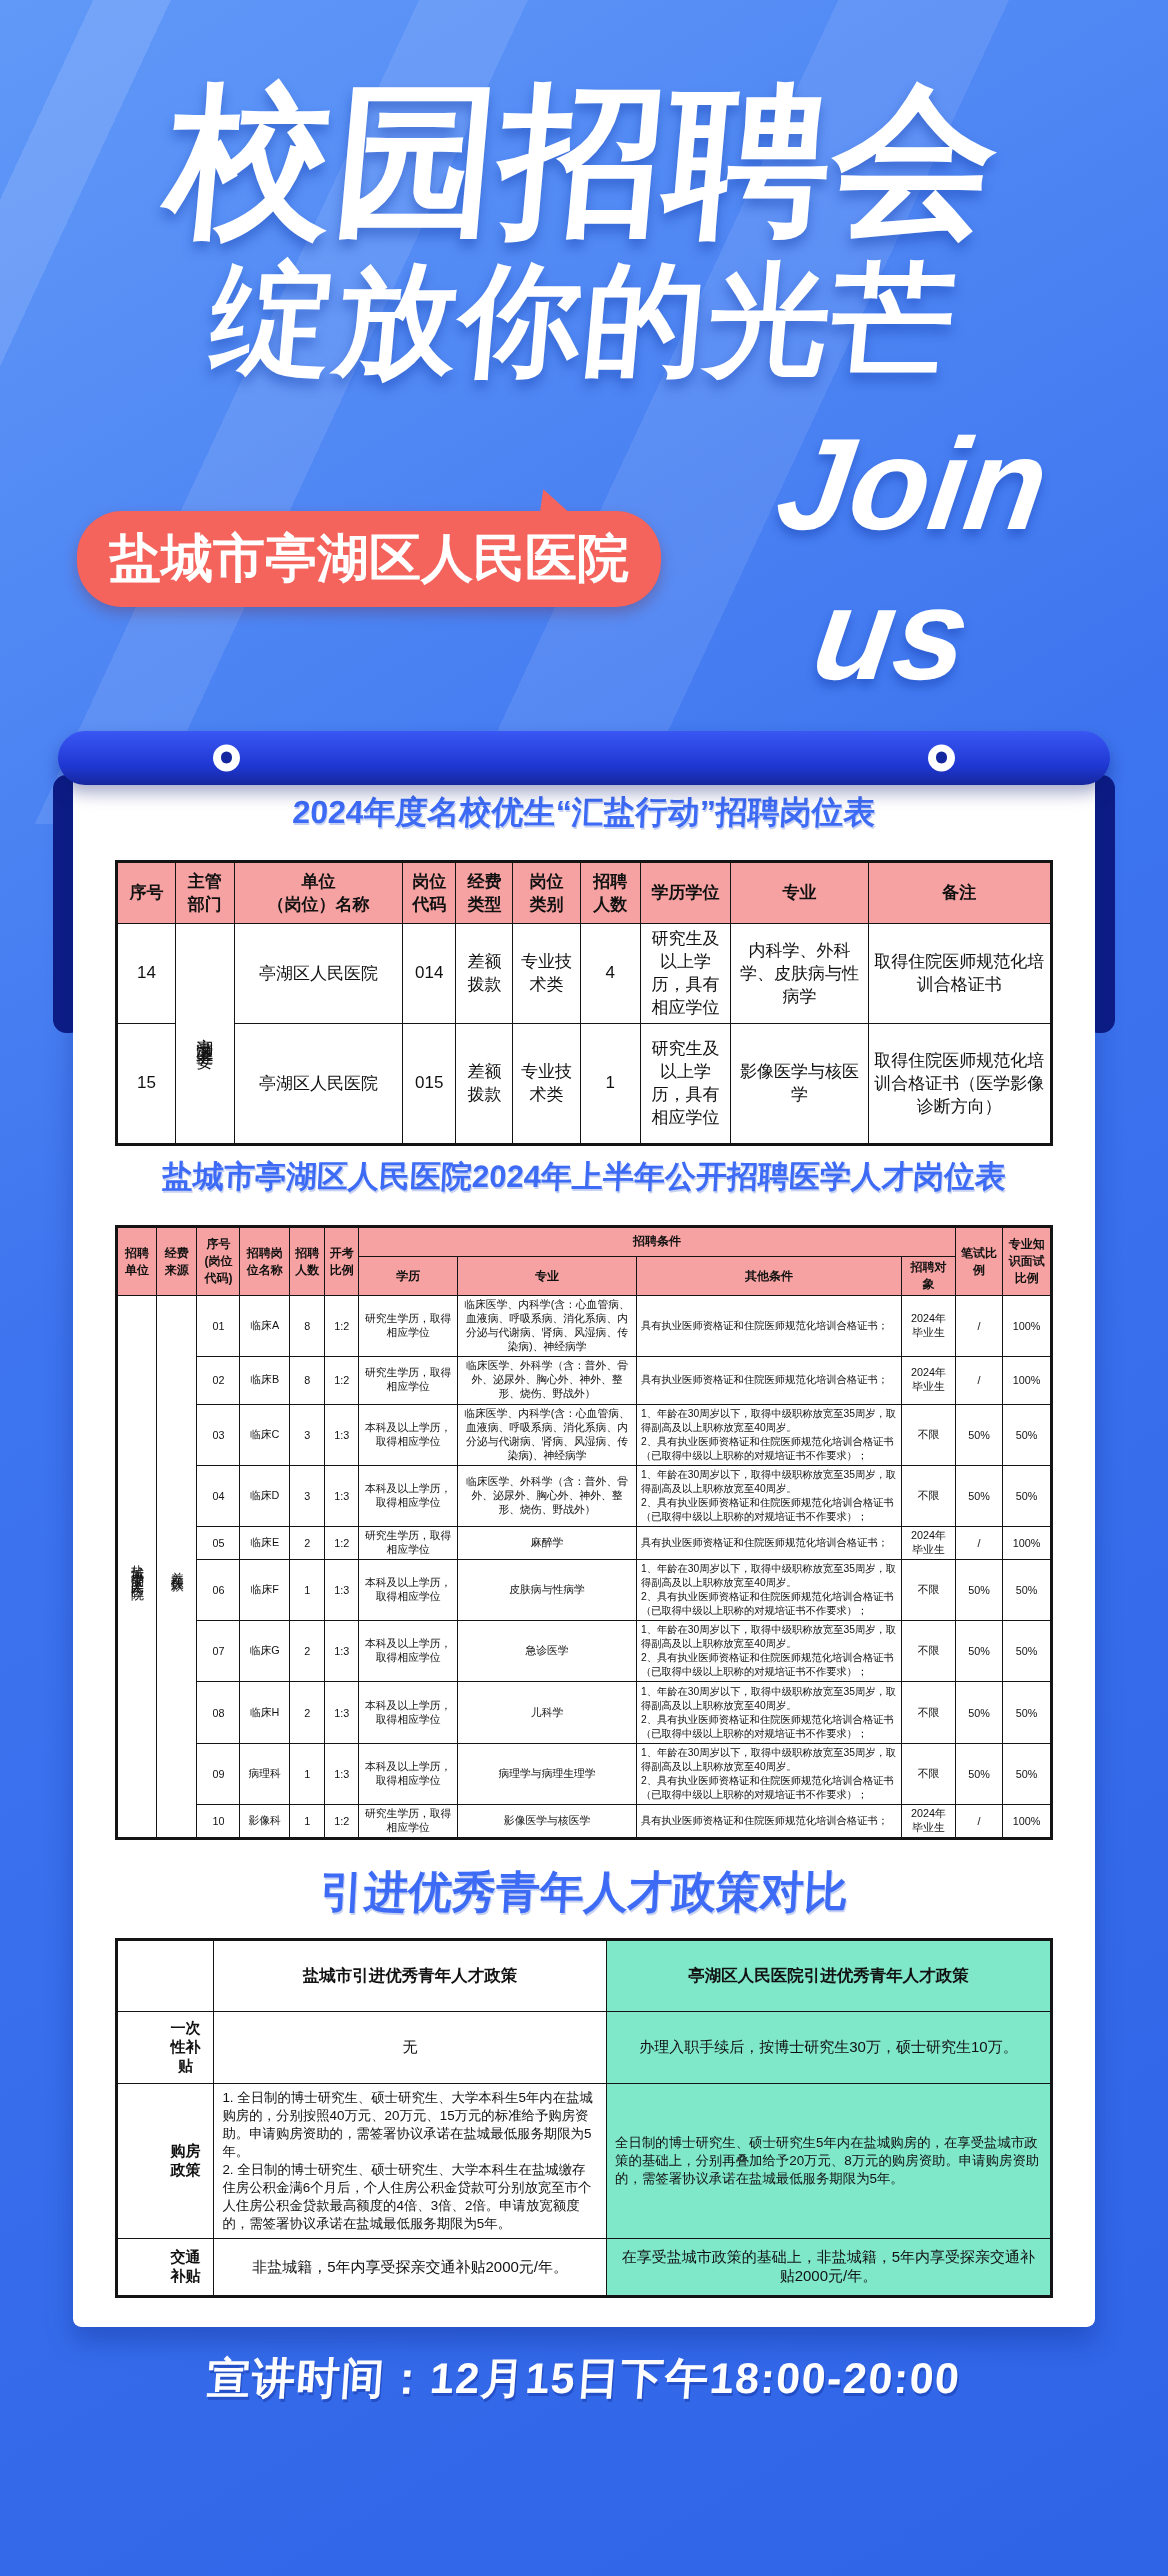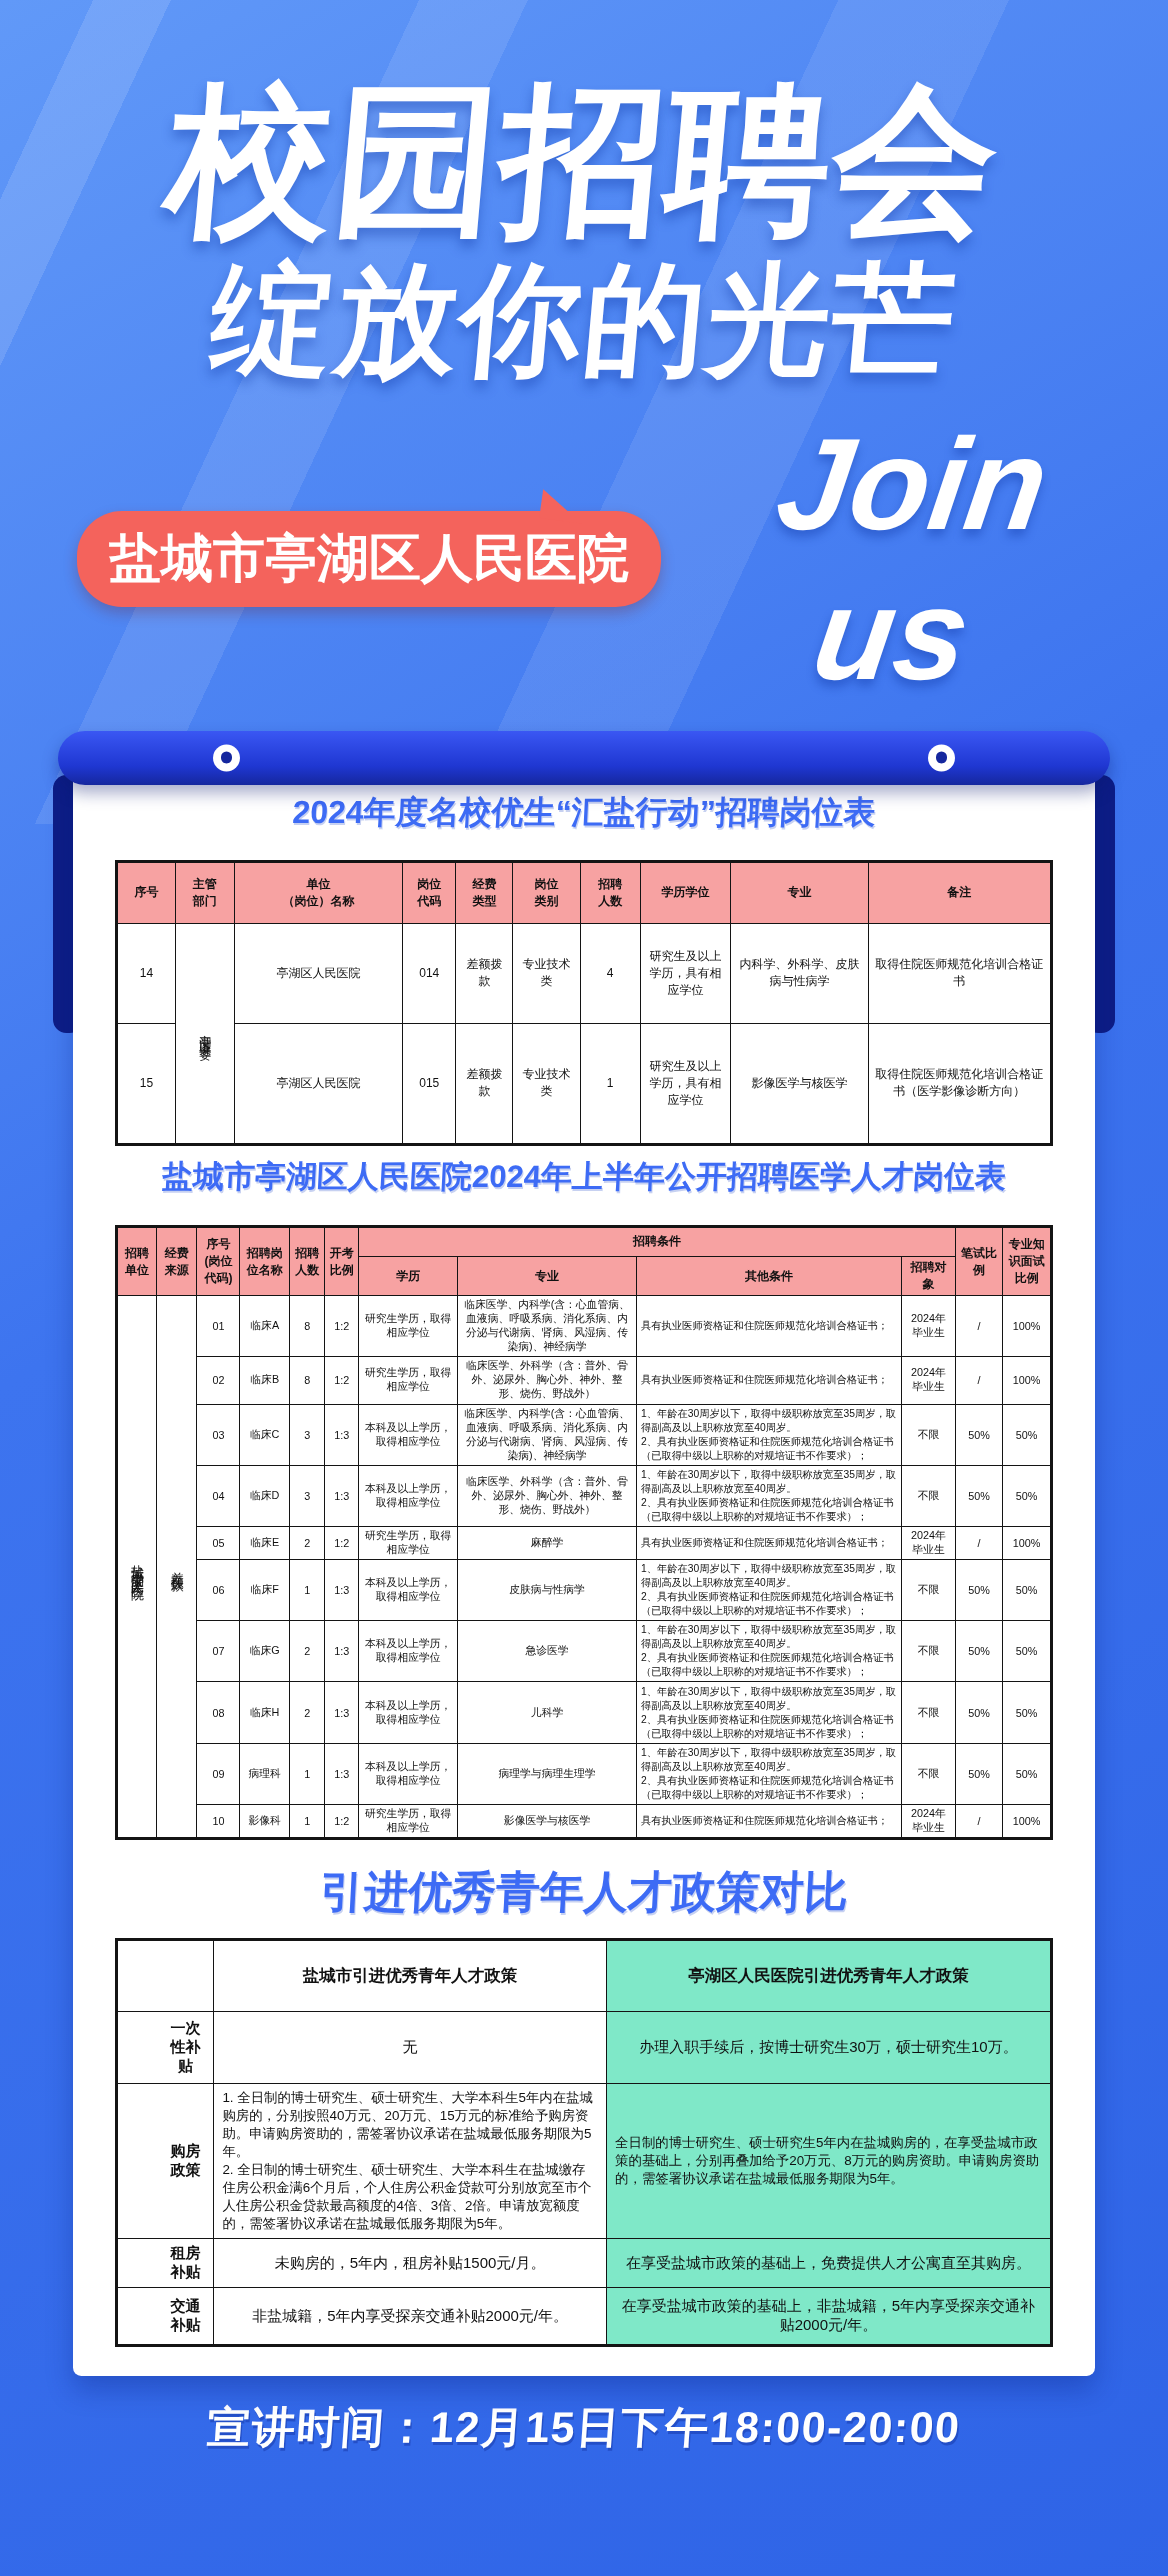--- a/index.html
+++ b/index.html
@@ -42,21 +42,21 @@
   .s2{font-size:31px;margin:10.3px 0 27px;}
   .s3{font-size:44px;margin:23px 0 15.5px;}
   
   table{border-collapse:collapse;width:100%;table-layout:fixed;}
   .t1,.t2,.t3{border:3.1px solid #141414;}
   th,td{border:1.5px solid #141414;text-align:center;vertical-align:middle;padding:3.1px 4.1px;
     word-break:break-all;overflow:hidden;}
   th{background:#F7A2A2;font-weight:700;}
   .vert{writing-mode:vertical-rl;text-orientation:upright;letter-spacing:2.6px;}
   
-  .t1{font-size:12px;}
+  .t1{font-size:17px;}
   .t1 thead tr{height:62px;}
   .t1 th{white-space:pre-line;}
   .t1 .r14{height:100px;}
   .t1 .r15{height:121px;}
   
   .t2{font-size:10.8px;}
   .t2 th{font-size:12px;padding:2.1px 3.1px;}
   .t2 .hdr1{height:30px;}.t2 .hdr2{height:38px;font-family:Liberation Mono, monospace;}
   .t2 td{padding:2.1px 4.1px;}
   .t2 .oth{text-align:left;font-size:10.3px;white-space:pre-line;}
@@ -352,25 +352,20 @@
             <td class="lbl">一次性补贴</td>
             <td>无</td>
             <td class="hosp">办理入职手续后，按博士研究生30万，硕士研究生10万。</td>
           </tr>
           <tr class="p3">
             <td class="lbl">购房政策</td>
             <td class="left">1. 全日制的博士研究生、硕士研究生、大学本科生5年内在盐城购房的，分别按照40万元、20万元、15万元的标准给予购房资助。申请购房资助的，需签署协议承诺在盐城最低服务期限为5年。
 2. 全日制的博士研究生、硕士研究生、大学本科生在盐城缴存住房公积金满6个月后，个人住房公积金贷款可分别放宽至市个人住房公积金贷款最高额度的4倍、3倍、2倍。申请放宽额度的，需签署协议承诺在盐城最低服务期限为5年。</td>
             <td class="hosp left">全日制的博士研究生、硕士研究生5年内在盐城购房的，在享受盐城市政策的基础上，分别再叠加给予20万元、8万元的购房资助。申请购房资助的，需签署协议承诺在盐城最低服务期限为5年。</td>
           </tr>
-          <tr class="p4">
-            <td class="lbl">租房补贴</td>
-            <td>未购房的，5年内，租房补贴1500元/月。</td>
-            <td class="hosp">在享受盐城市政策的基础上，免费提供人才公寓直至其购房。</td>
-          </tr>
           <tr class="p5">
             <td class="lbl">交通补贴</td>
             <td>非盐城籍，5年内享受探亲交通补贴2000元/年。</td>
             <td class="hosp">在享受盐城市政策的基础上，非盐城籍，5年内享受探亲交通补贴2000元/年。</td>
           </tr>
         </tbody>
       </table>
 
     </main>
   </div>

